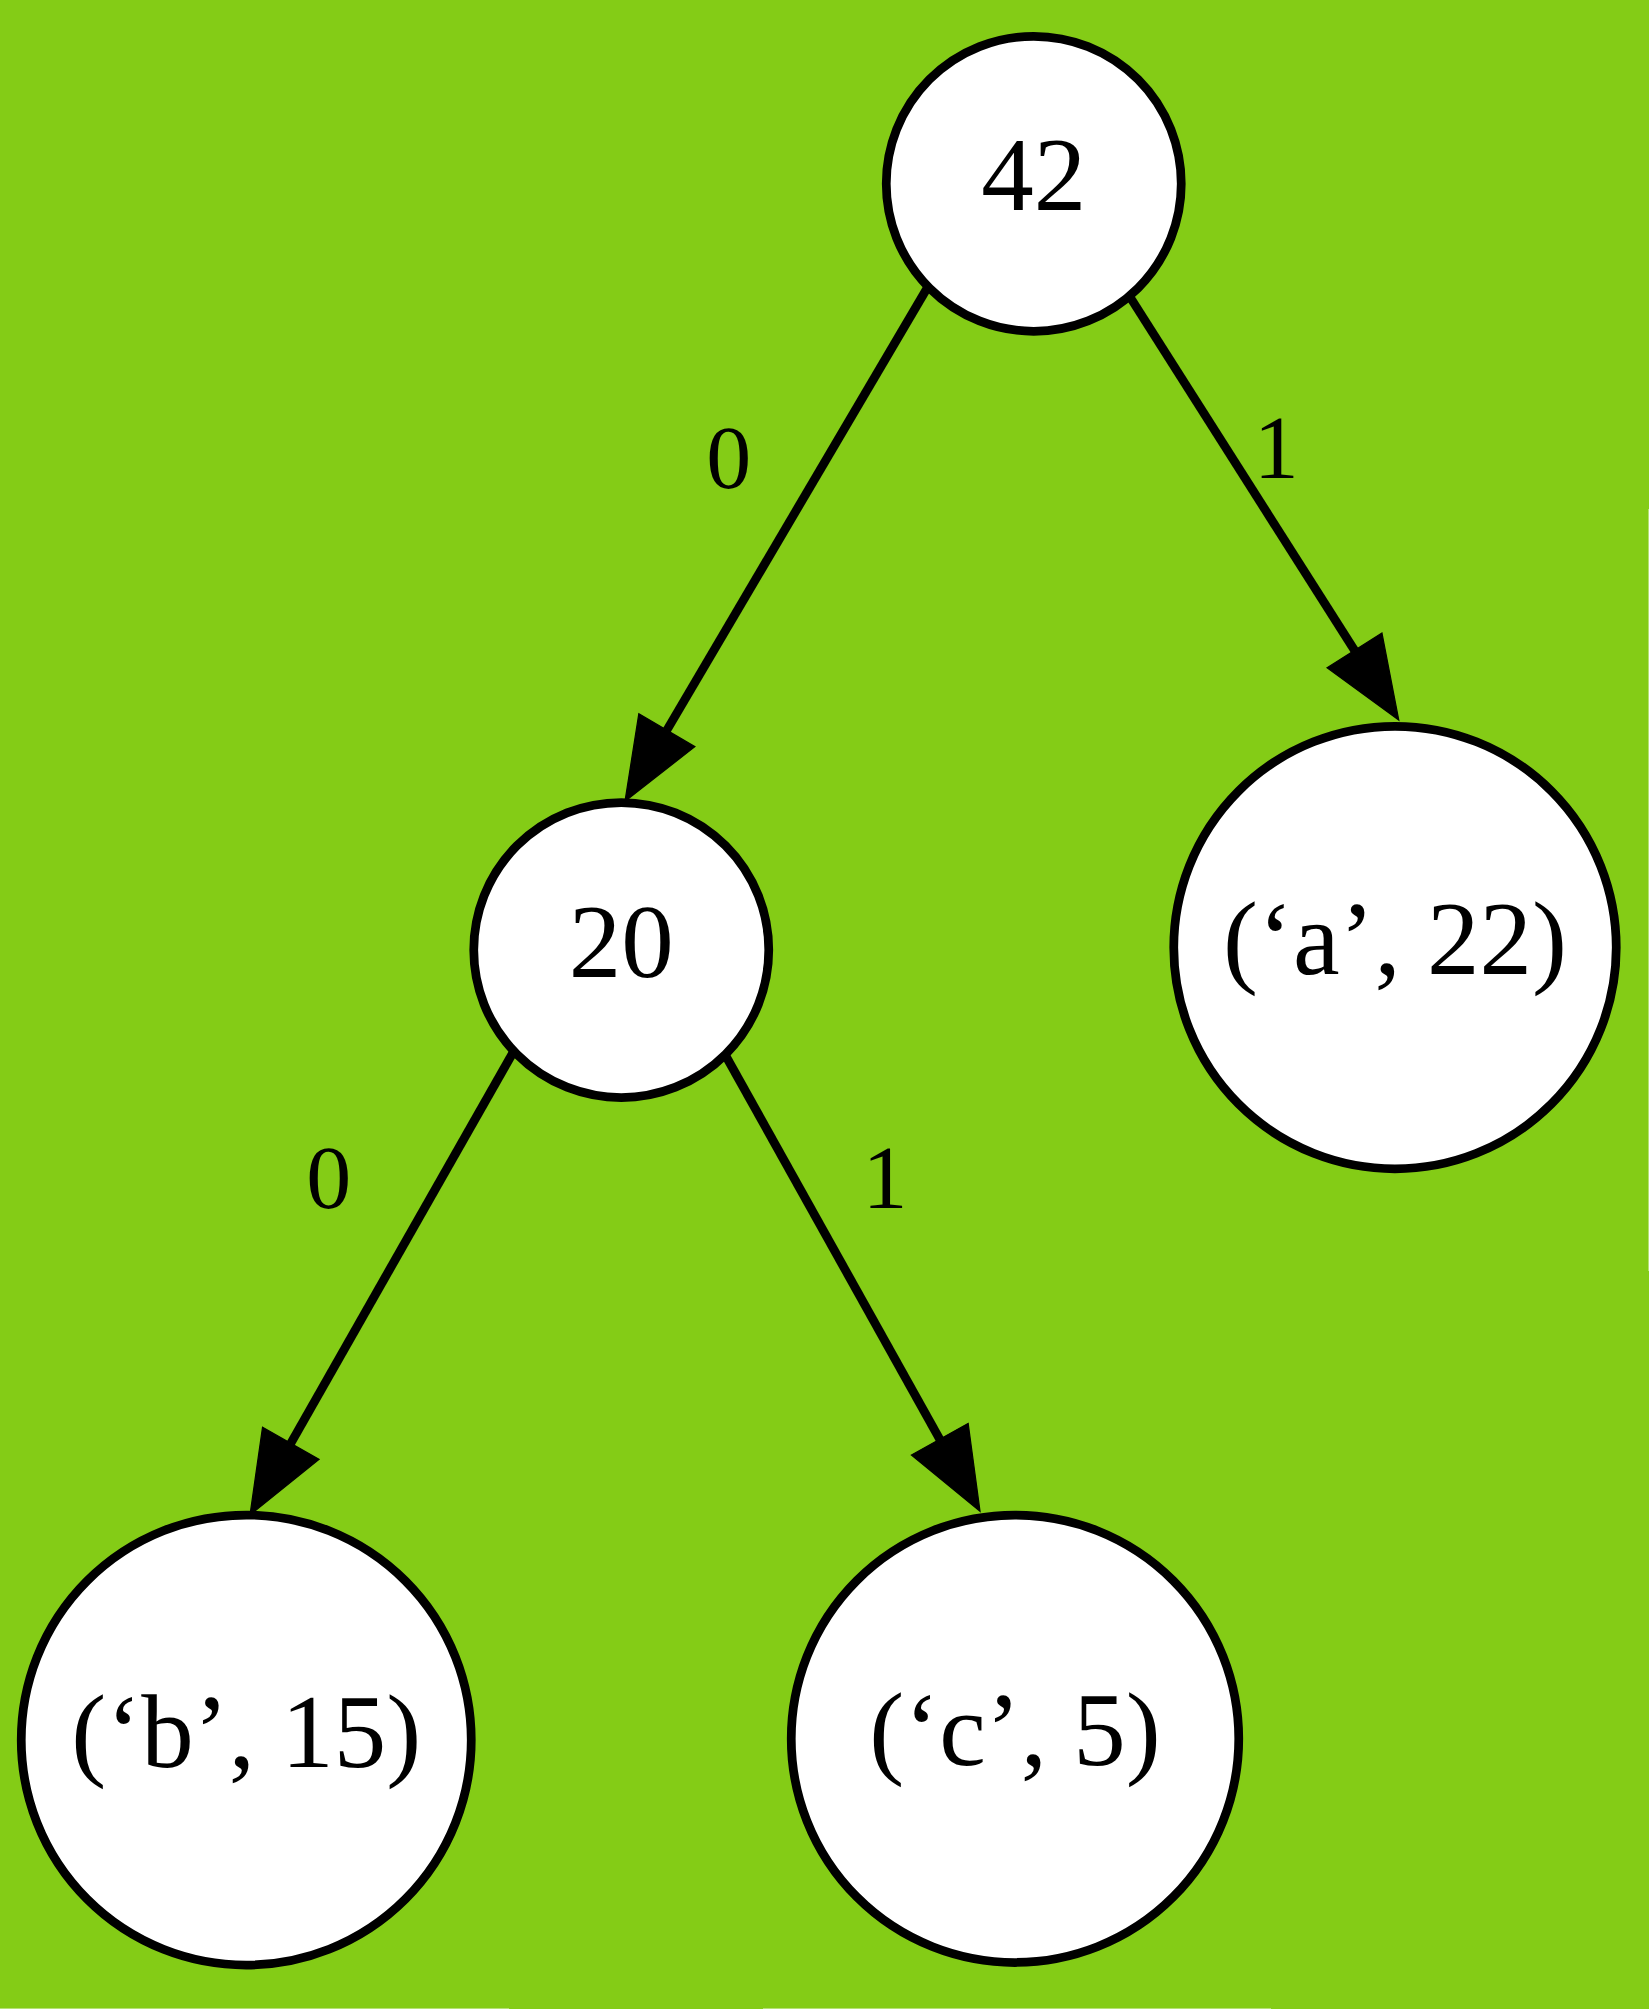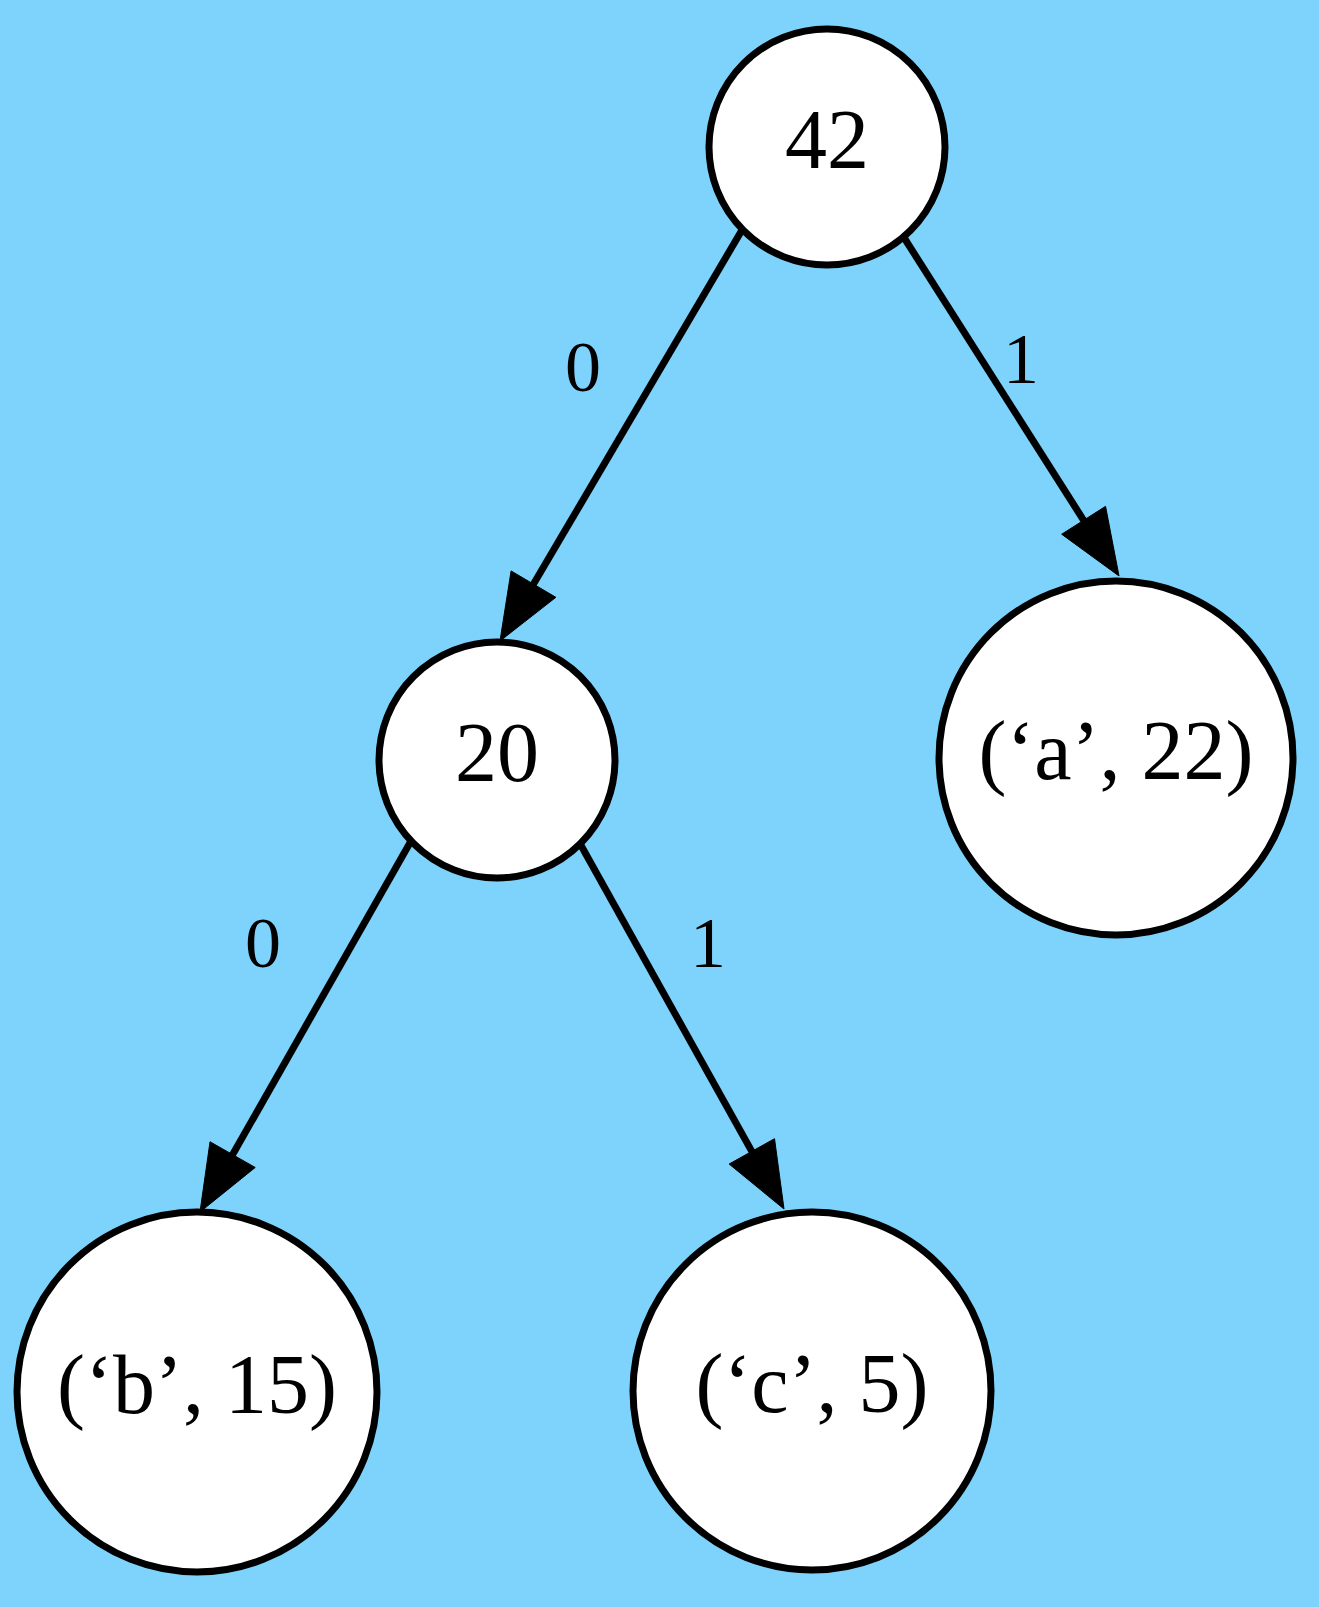--- a/index.html
+++ b/index.html
@@ -8,21 +8,21 @@
     padding: 0;
     background: #ffffff;
   }
   body {
     font-family: "Liberation Serif", "DejaVu Serif", serif;
   }
   #canvas-wrap {
     position: relative;
     width: 1319px;
     height: 1607px;
-    background: #7dd3fc;
+    background: #84cc16;
     overflow: hidden;
   }
   #graph-svg {
     position: absolute;
     top: 0;
     left: 0;
     width: 1319px;
     height: 1607px;
     display: block;
   }

